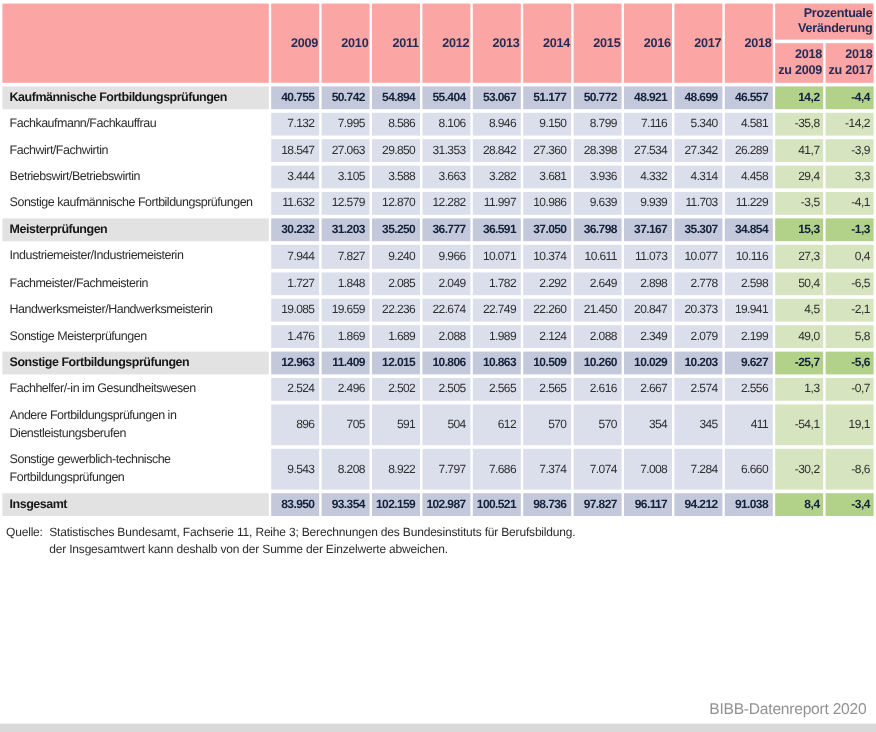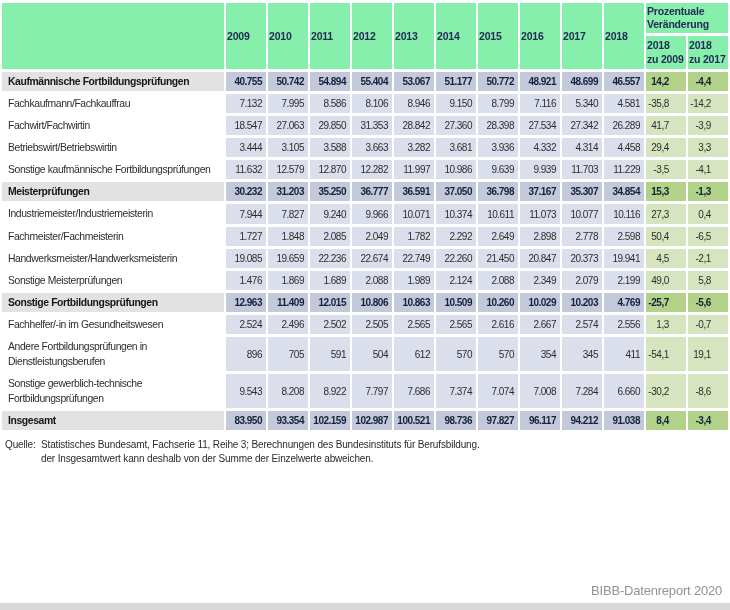--- a/index.html
+++ b/index.html
@@ -12,25 +12,25 @@
   }
   table{
     border-collapse:separate;
     border-spacing:2px 3px;
     table-layout:fixed;
     width:730px;
   }
   th,td{margin:0;overflow:hidden;}
   
   .hcell{
-    background:#86efac;
+    background:#fca5a5;
     color:#232d54;
     font-weight:bold;
     font-size:10.5px;
-    text-align:left;
+    text-align:right;
     vertical-align:middle;
     letter-spacing:-0.2px;
   }
   #hrow1{height:30px;}
   #hrow2{height:33px;}
   .pct-sub div{line-height:1.25;}
   .pgh div{line-height:1.25;}
   
   tbody tr{height:16px;}
   td.label{
@@ -52,21 +52,21 @@
     vertical-align:middle;
     padding:0 4px 0 0;
   }
   td.pct{
     background:#d6e5bf;
     color:#2e2e2e;
     font-size:10px;
     letter-spacing:-0.4px;
     text-align:right;
     vertical-align:middle;
-    padding:0 17px 0 0;
+    padding:0 3px 0 0;
   }
   tr.bold td.label{background:#e2e2e2;color:#161616;font-weight:bold;}
   tr.bold td.num{background:#c3c9db;color:#14213a;font-weight:bold;margin-top:32px;}
   tr.bold td.pct{background:#b2d189;color:#14213a;font-weight:bold;}
   
   .footer{
     padding:5px 6px 0 5px;
     font-size:10px;
     color:#2b2b2b;
     letter-spacing:-0.15px;
@@ -292,21 +292,21 @@
           <td class="label">Sonstige Fortbildungsprüfungen</td>
           <td class="num">12.963</td>
           <td class="num">11.409</td>
           <td class="num">12.015</td>
           <td class="num">10.806</td>
           <td class="num">10.863</td>
           <td class="num">10.509</td>
           <td class="num">10.260</td>
           <td class="num">10.029</td>
           <td class="num">10.203</td>
-          <td class="num">4.769</td>
+          <td class="num">9.627</td>
           <td class="pct">-25,7</td>
           <td class="pct">-5,6</td>
         </tr>
         <tr class="">
           <td class="label">Fachhelfer/-in im Gesundheitswesen</td>
           <td class="num">2.524</td>
           <td class="num">2.496</td>
           <td class="num">2.502</td>
           <td class="num">2.505</td>
           <td class="num">2.565</td>

